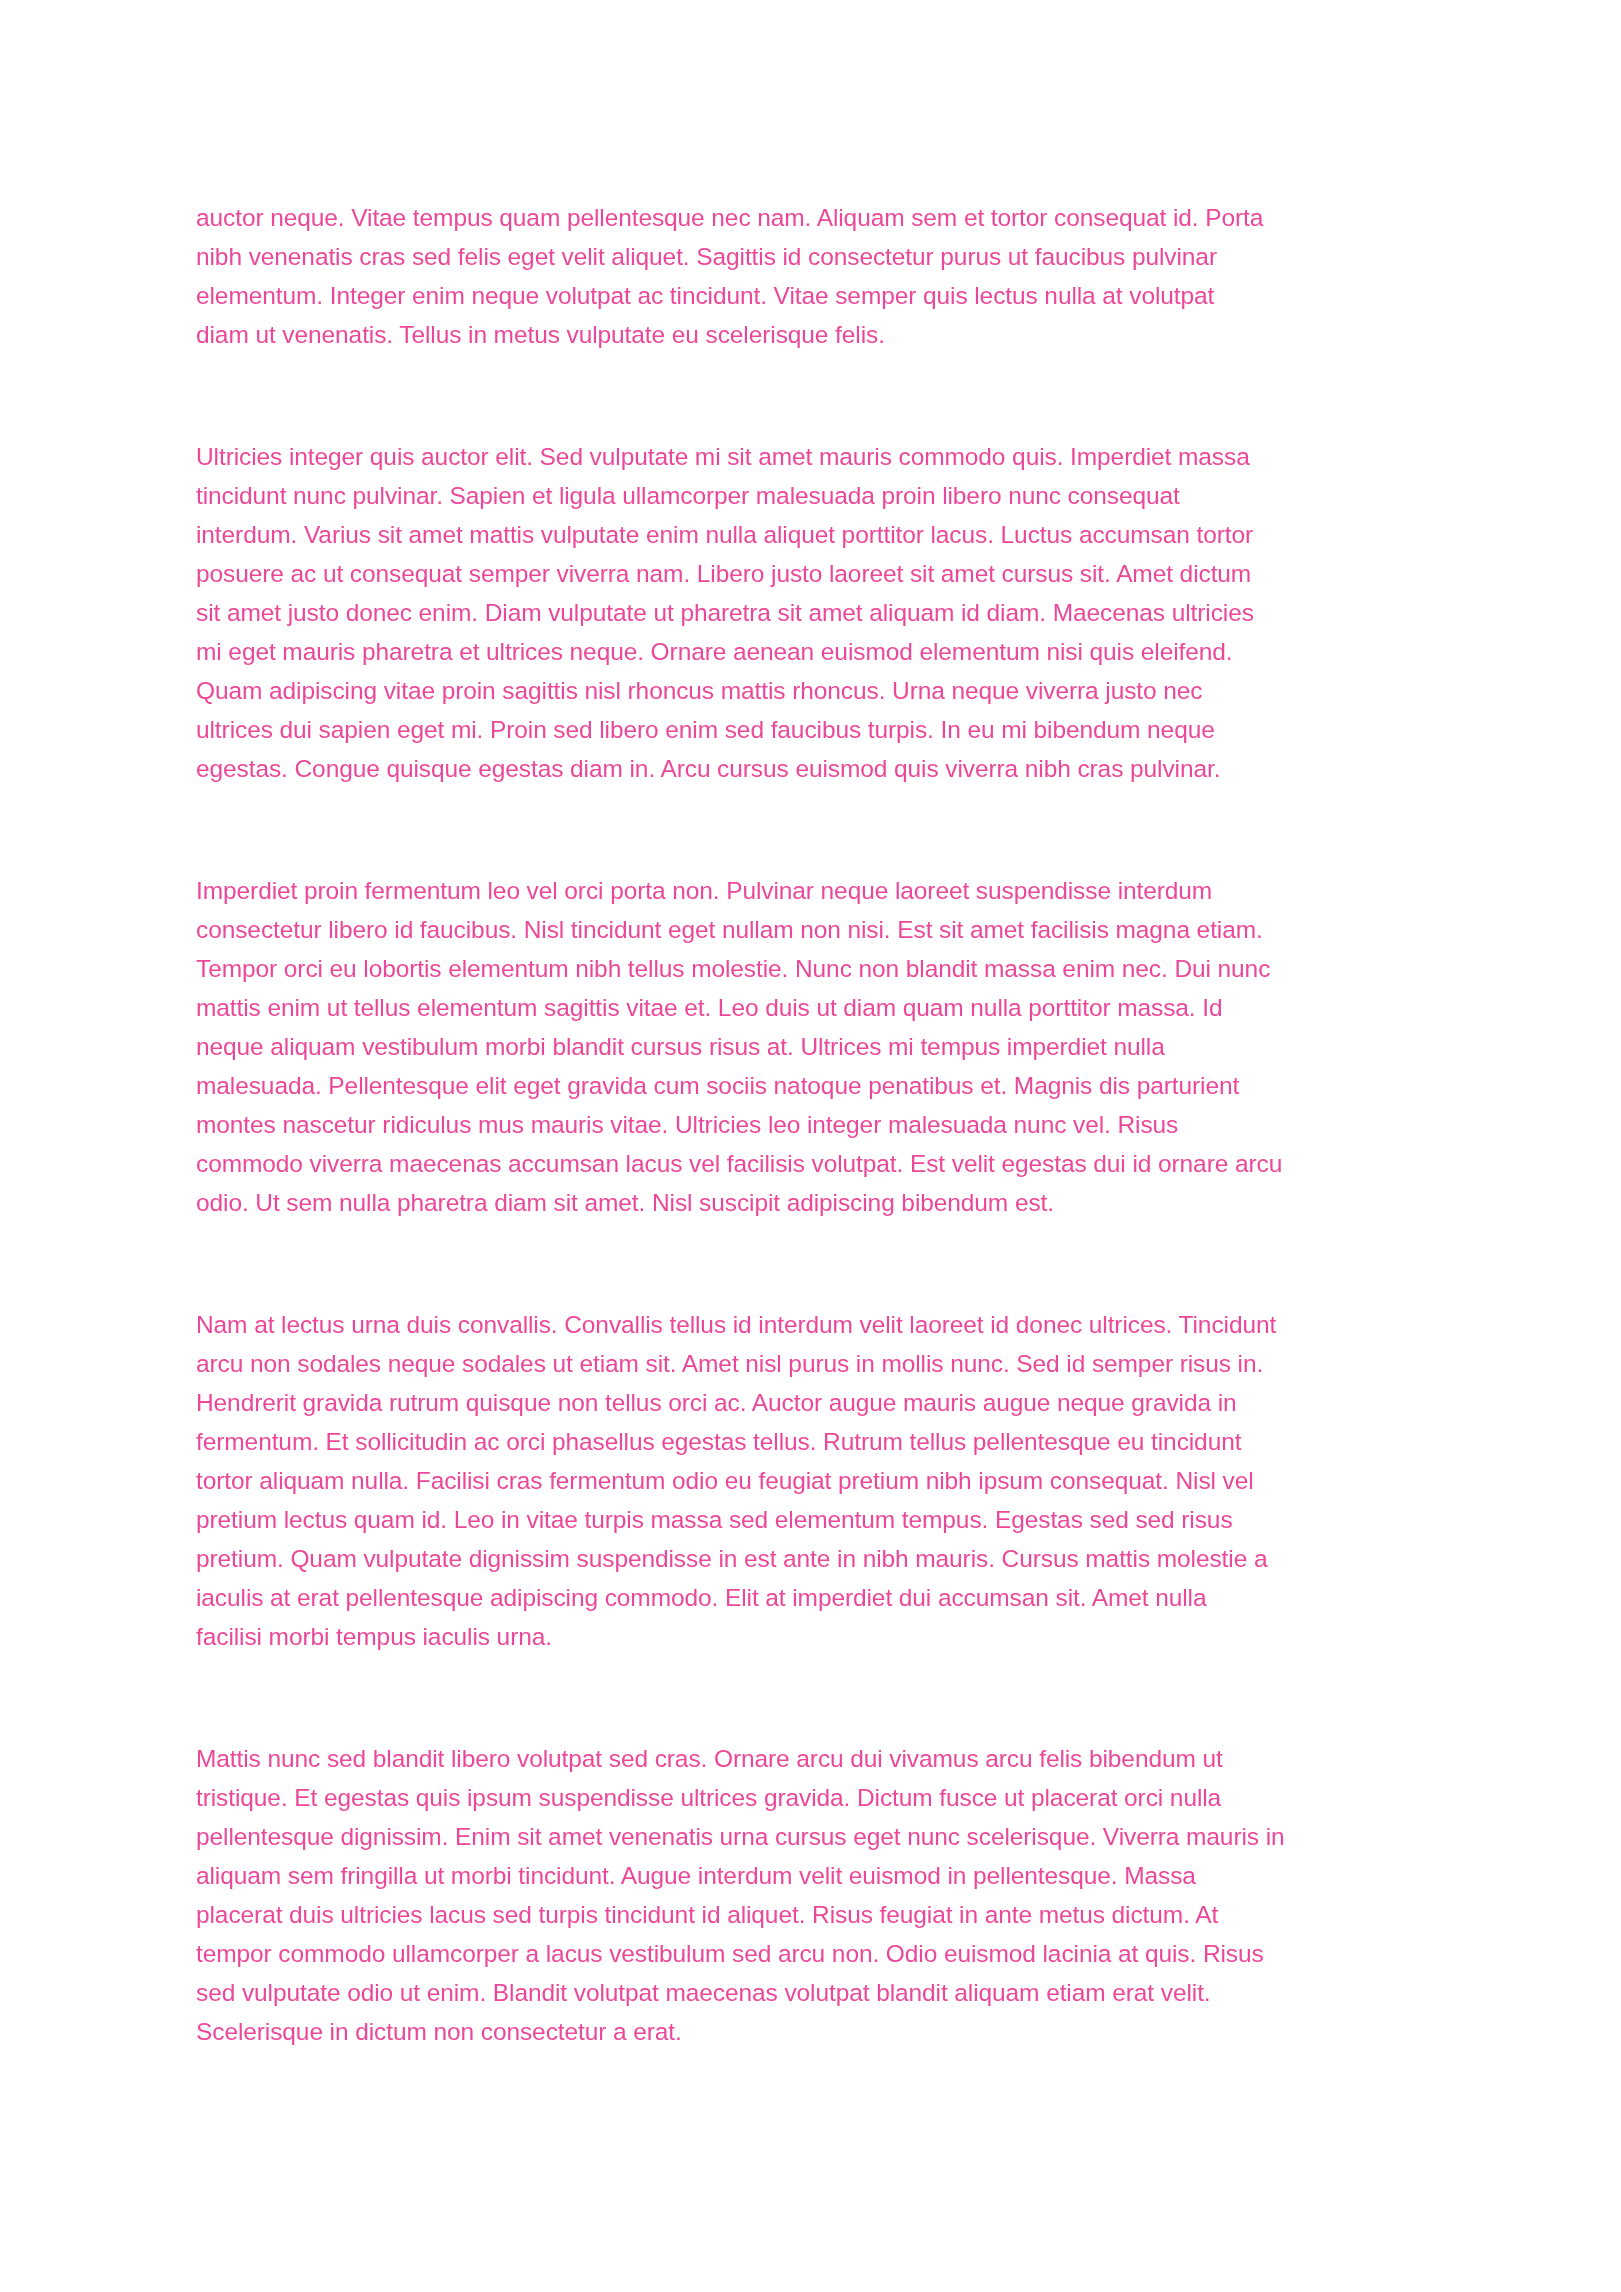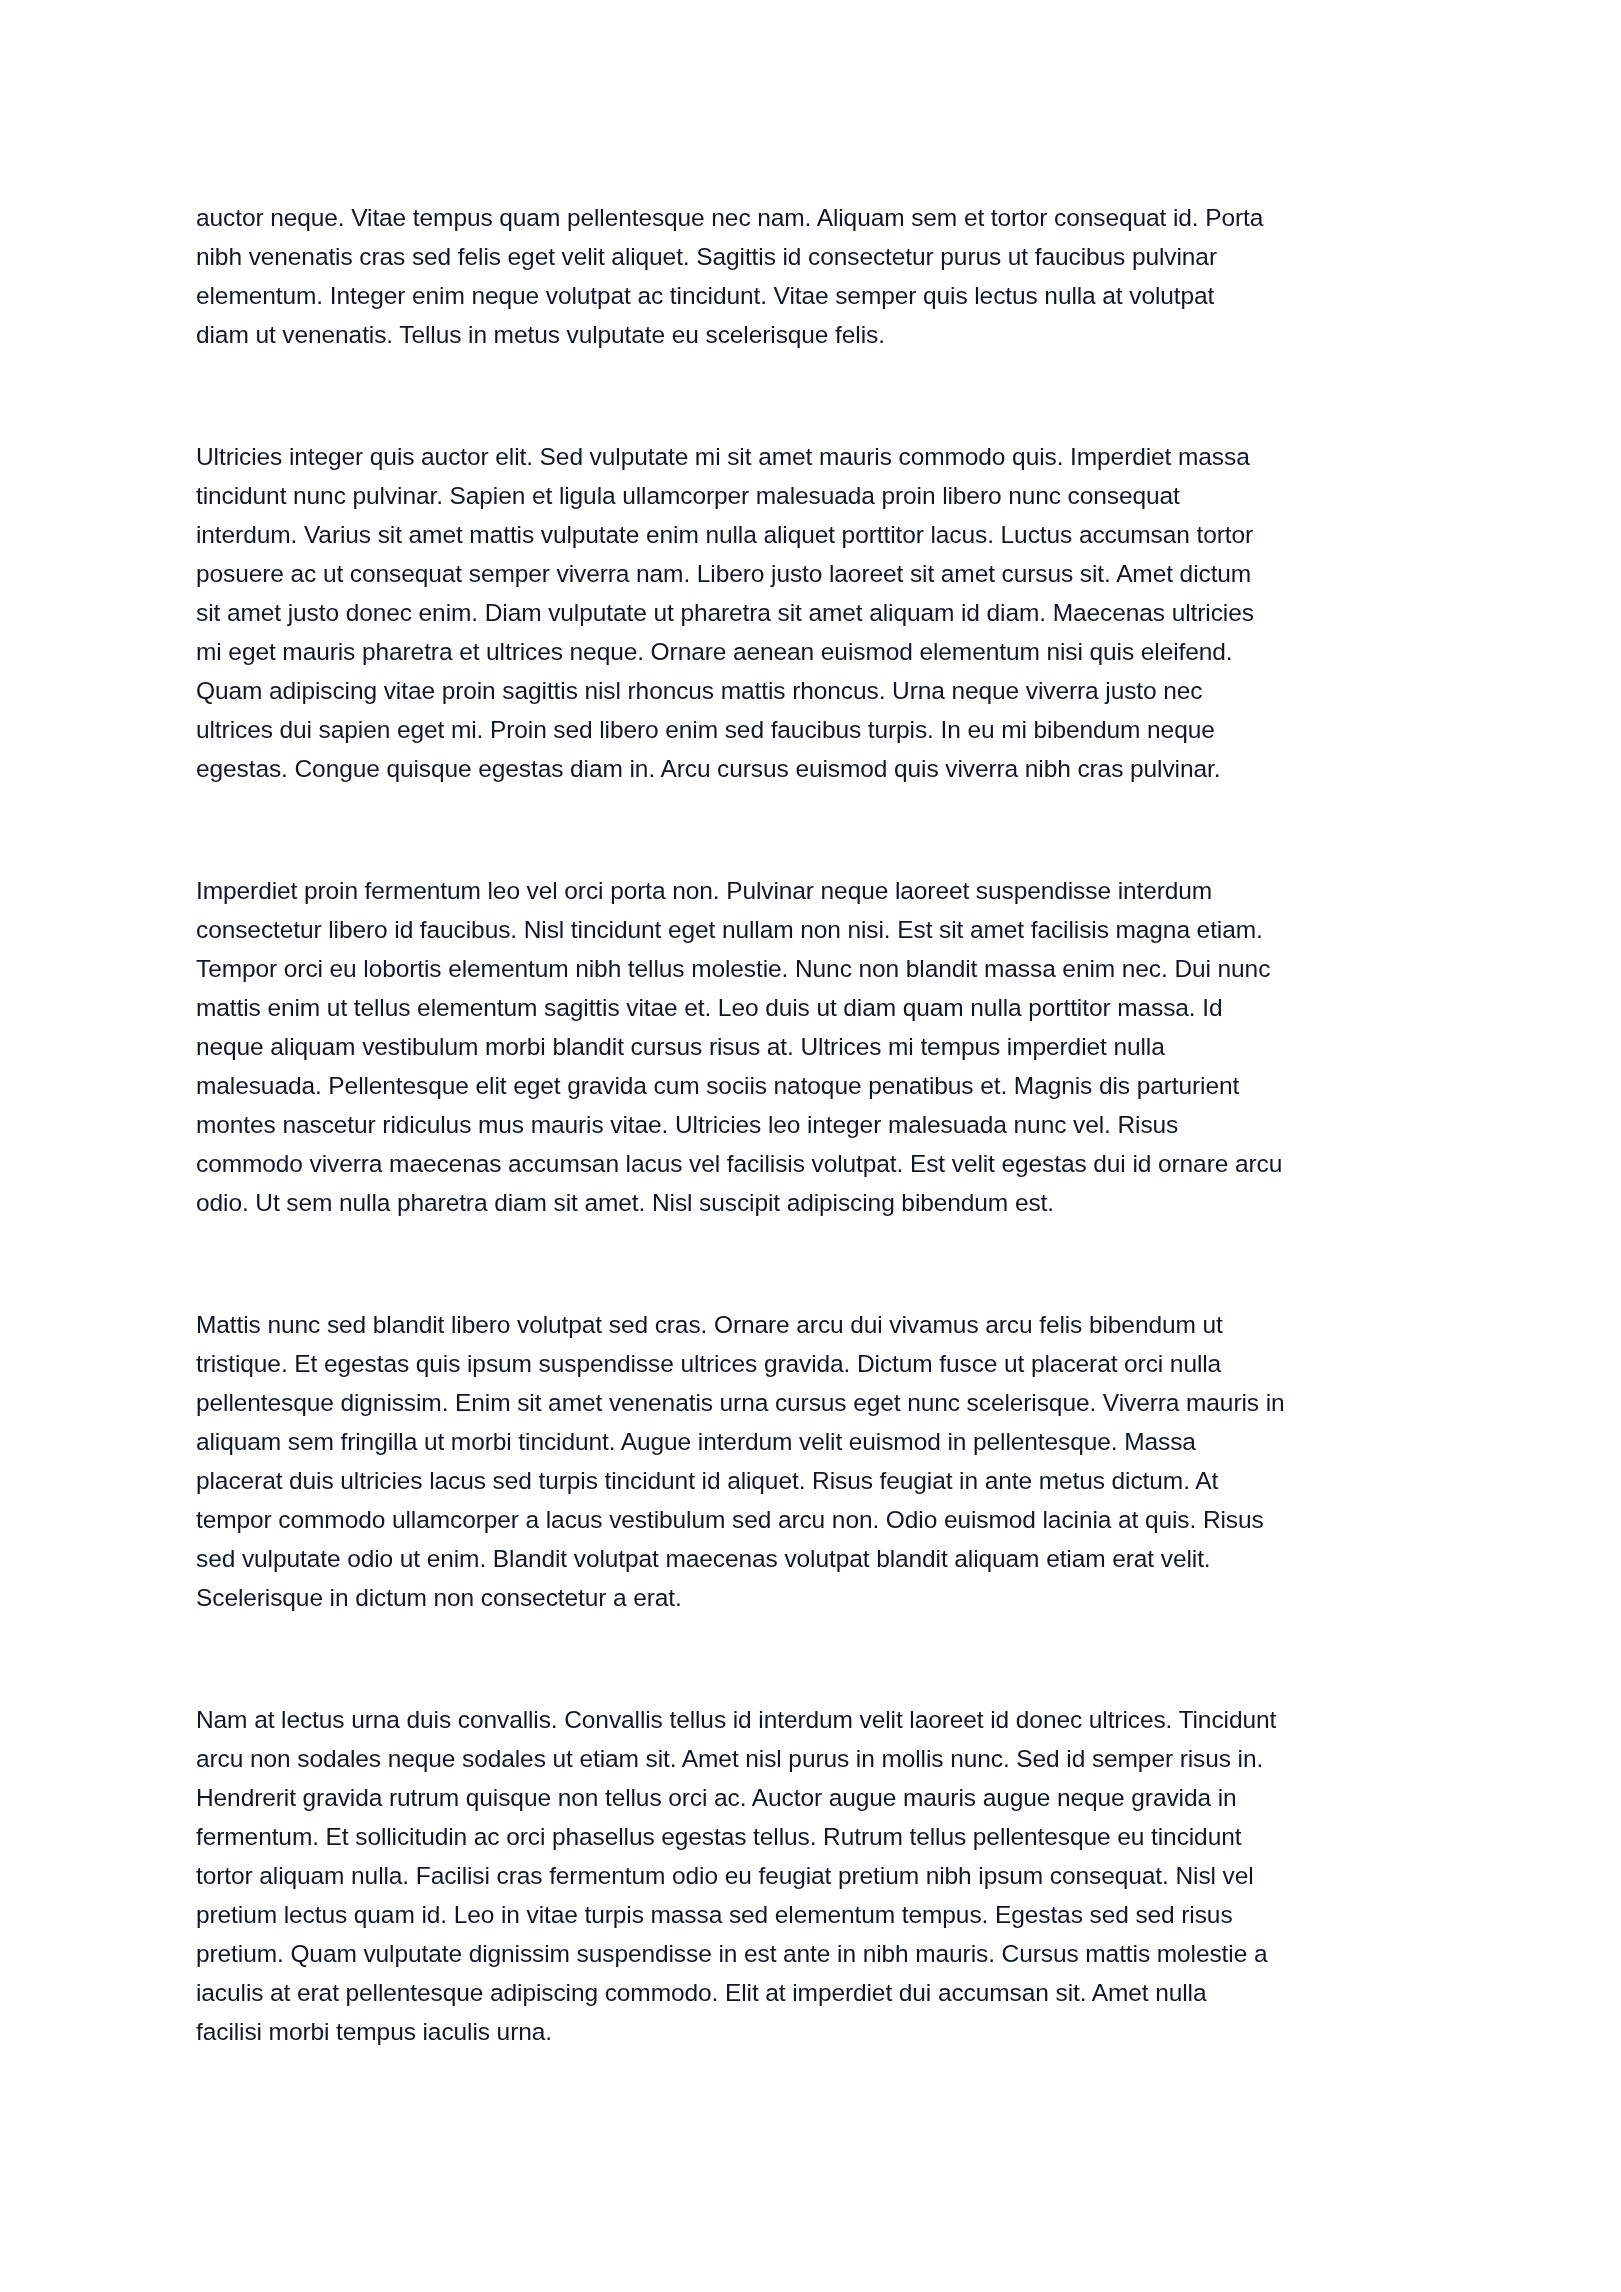--- a/index.html
+++ b/index.html
@@ -6,21 +6,21 @@
     margin: 0;
     padding: 0;
     background: #ffffff;
   }
   .page {
     position: relative;
     box-sizing: border-box;
     width: 1349px;
     height: 2293px;
     background: #ffffff;
-    color: #0f172a;
+    color: #ec4899;
     font-family: "Liberation Sans", "DejaVu Sans", sans-serif;
     font-size: 24.5px;
     line-height: 39px;
     padding: 198px 176px 0 196px;
     overflow: hidden;
   }
   .para {
     margin: 0 0 83px 0;
     white-space: pre;          
     letter-spacing: -0.1px;
@@ -46,31 +46,31 @@
 egestas. Congue quisque egestas diam in. Arcu cursus euismod quis viverra nibh cras pulvinar.</div>
   <div class="para">Imperdiet proin fermentum leo vel orci porta non. Pulvinar neque laoreet suspendisse interdum
 consectetur libero id faucibus. Nisl tincidunt eget nullam non nisi. Est sit amet facilisis magna etiam.
 Tempor orci eu lobortis elementum nibh tellus molestie. Nunc non blandit massa enim nec. Dui nunc
 mattis enim ut tellus elementum sagittis vitae et. Leo duis ut diam quam nulla porttitor massa. Id
 neque aliquam vestibulum morbi blandit cursus risus at. Ultrices mi tempus imperdiet nulla
 malesuada. Pellentesque elit eget gravida cum sociis natoque penatibus et. Magnis dis parturient
 montes nascetur ridiculus mus mauris vitae. Ultricies leo integer malesuada nunc vel. Risus
 commodo viverra maecenas accumsan lacus vel facilisis volutpat. Est velit egestas dui id ornare arcu
 odio. Ut sem nulla pharetra diam sit amet. Nisl suscipit adipiscing bibendum est.</div>
-  <div class="para">Mattis nunc sed blandit libero volutpat sed cras. Ornare arcu dui vivamus arcu felis bibendum ut
-tristique. Et egestas quis ipsum suspendisse ultrices gravida. Dictum fusce ut placerat orci nulla
-pellentesque dignissim. Enim sit amet venenatis urna cursus eget nunc scelerisque. Viverra mauris in
-aliquam sem fringilla ut morbi tincidunt. Augue interdum velit euismod in pellentesque. Massa
-placerat duis ultricies lacus sed turpis tincidunt id aliquet. Risus feugiat in ante metus dictum. At
-tempor commodo ullamcorper a lacus vestibulum sed arcu non. Odio euismod lacinia at quis. Risus
-sed vulputate odio ut enim. Blandit volutpat maecenas volutpat blandit aliquam etiam erat velit.
-Scelerisque in dictum non consectetur a erat.</div>
   <div class="para">Nam at lectus urna duis convallis. Convallis tellus id interdum velit laoreet id donec ultrices. Tincidunt
 arcu non sodales neque sodales ut etiam sit. Amet nisl purus in mollis nunc. Sed id semper risus in.
 Hendrerit gravida rutrum quisque non tellus orci ac. Auctor augue mauris augue neque gravida in
 fermentum. Et sollicitudin ac orci phasellus egestas tellus. Rutrum tellus pellentesque eu tincidunt
 tortor aliquam nulla. Facilisi cras fermentum odio eu feugiat pretium nibh ipsum consequat. Nisl vel
 pretium lectus quam id. Leo in vitae turpis massa sed elementum tempus. Egestas sed sed risus
 pretium. Quam vulputate dignissim suspendisse in est ante in nibh mauris. Cursus mattis molestie a
 iaculis at erat pellentesque adipiscing commodo. Elit at imperdiet dui accumsan sit. Amet nulla
 facilisi morbi tempus iaculis urna.</div>
+  <div class="para">Mattis nunc sed blandit libero volutpat sed cras. Ornare arcu dui vivamus arcu felis bibendum ut
+tristique. Et egestas quis ipsum suspendisse ultrices gravida. Dictum fusce ut placerat orci nulla
+pellentesque dignissim. Enim sit amet venenatis urna cursus eget nunc scelerisque. Viverra mauris in
+aliquam sem fringilla ut morbi tincidunt. Augue interdum velit euismod in pellentesque. Massa
+placerat duis ultricies lacus sed turpis tincidunt id aliquet. Risus feugiat in ante metus dictum. At
+tempor commodo ullamcorper a lacus vestibulum sed arcu non. Odio euismod lacinia at quis. Risus
+sed vulputate odio ut enim. Blandit volutpat maecenas volutpat blandit aliquam etiam erat velit.
+Scelerisque in dictum non consectetur a erat.</div>
 </div>
 
 
 </body></html>

